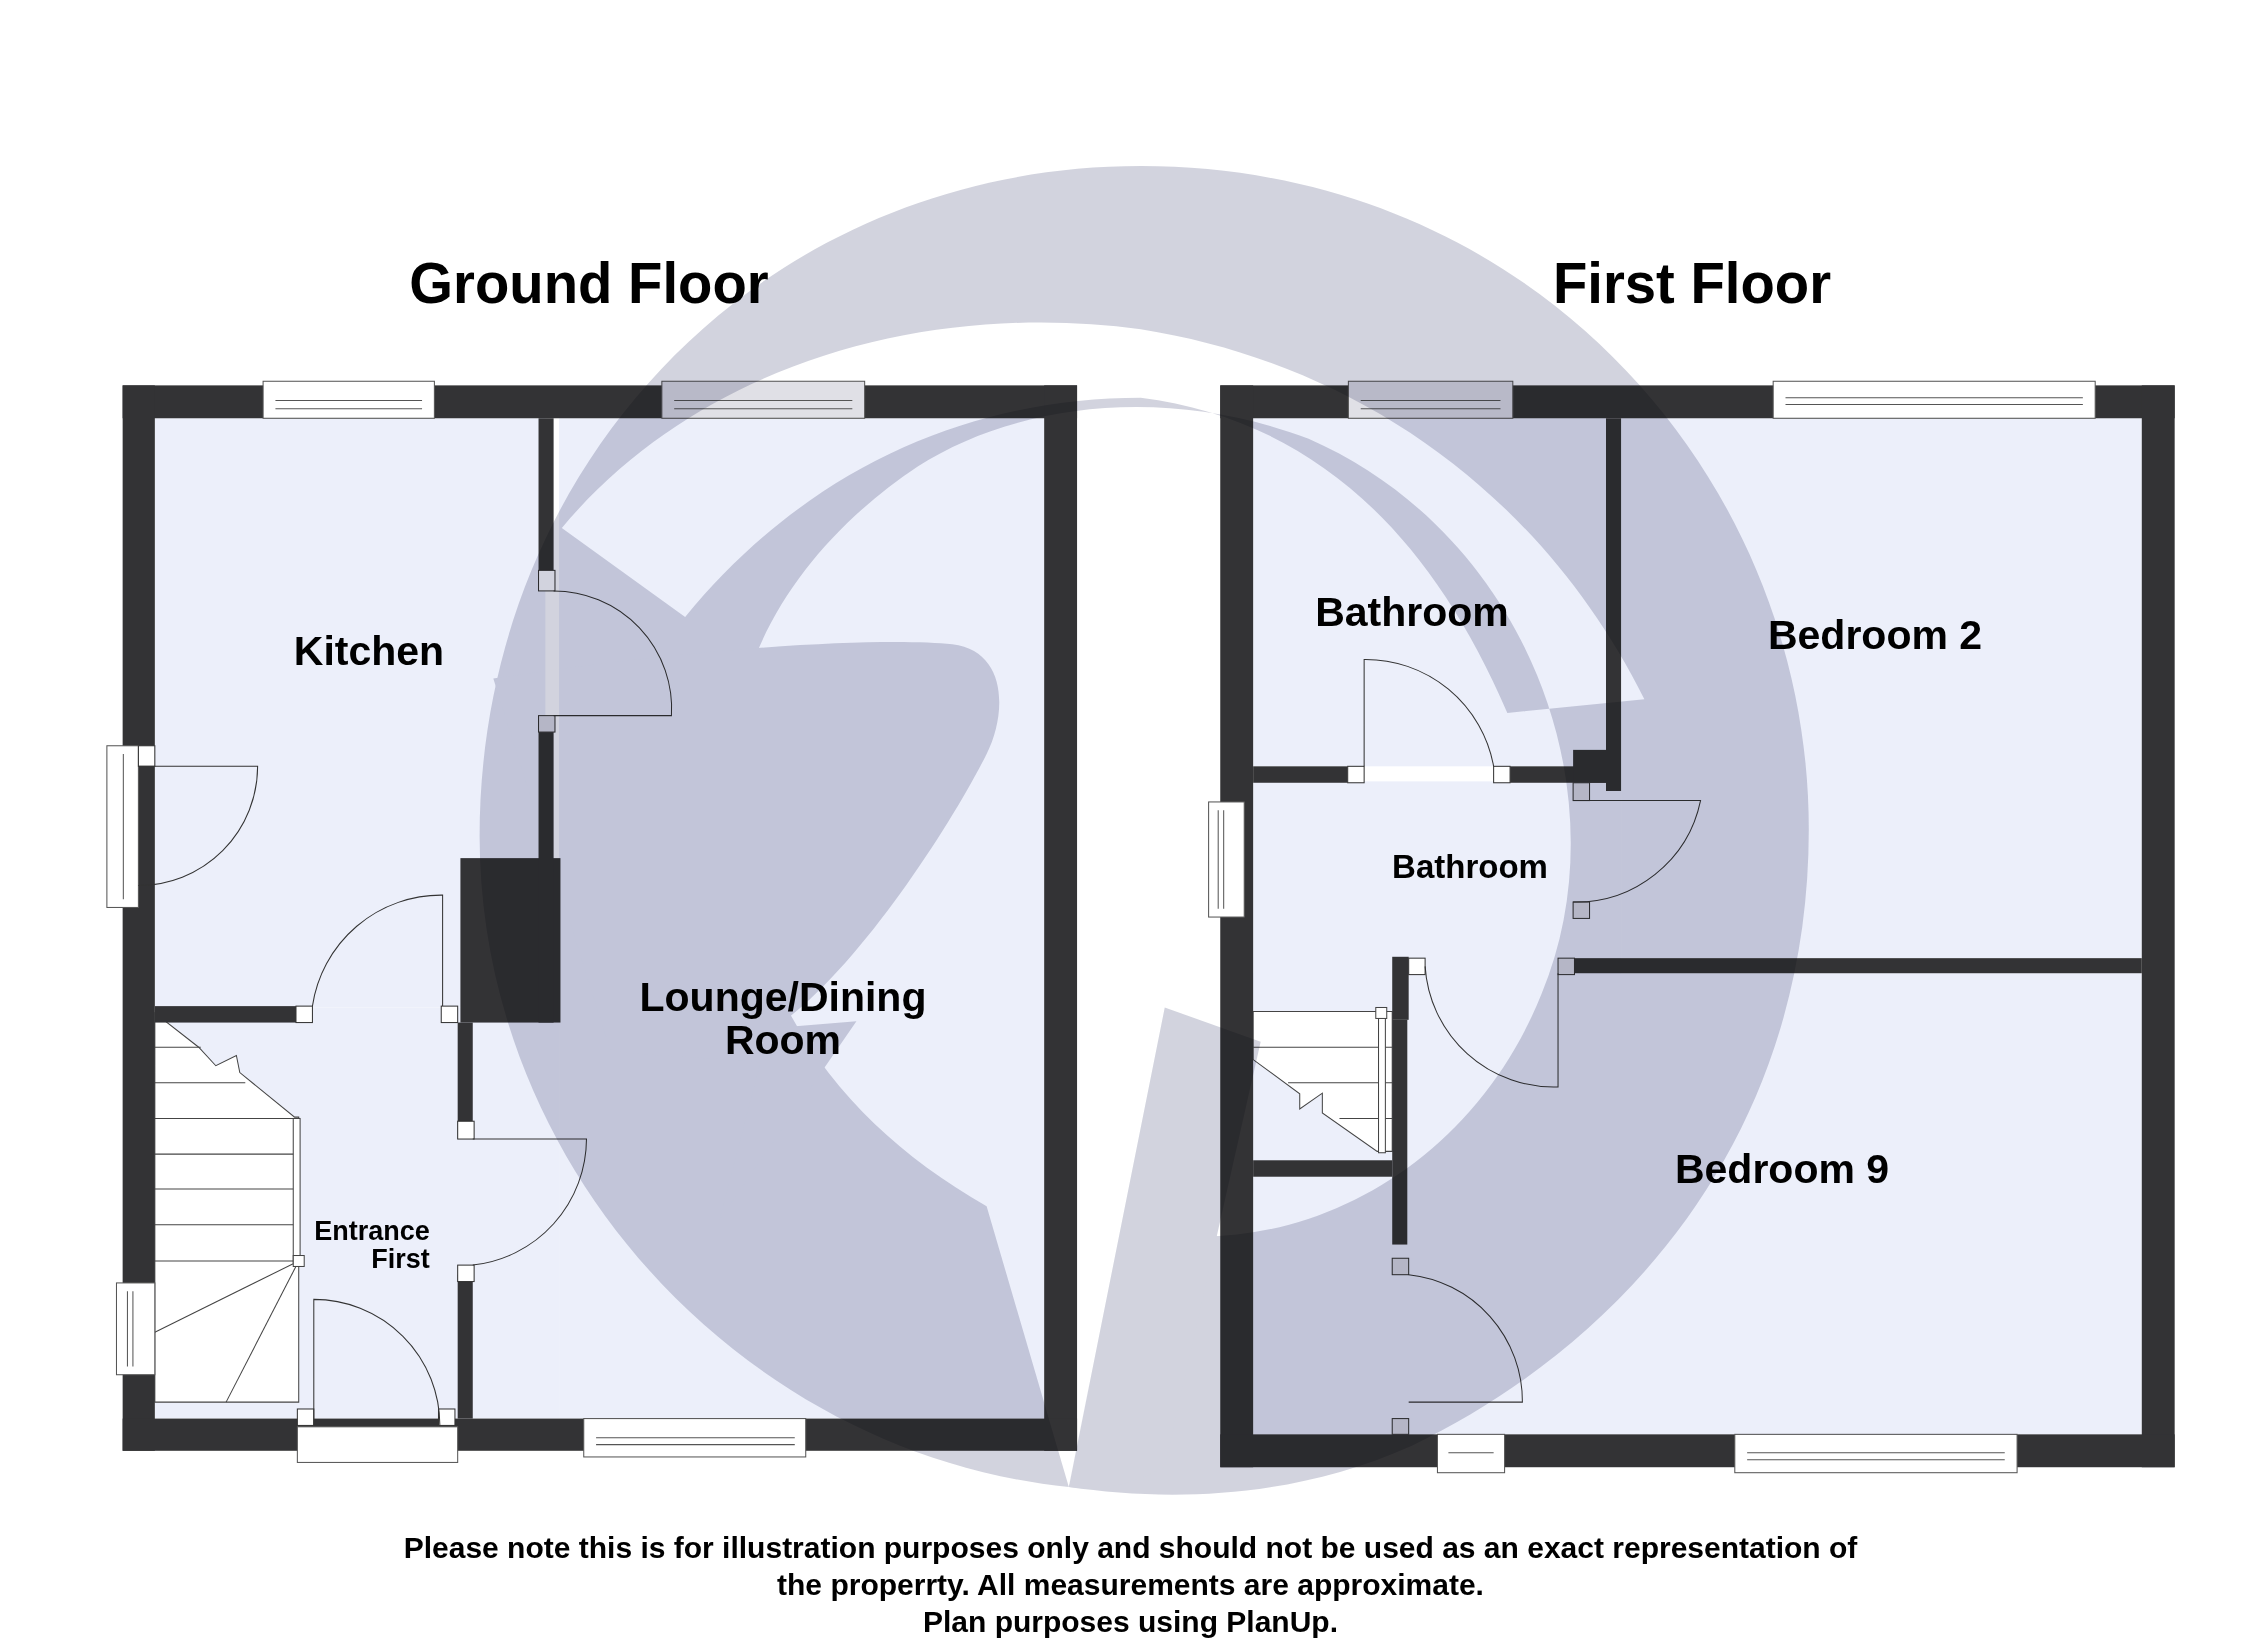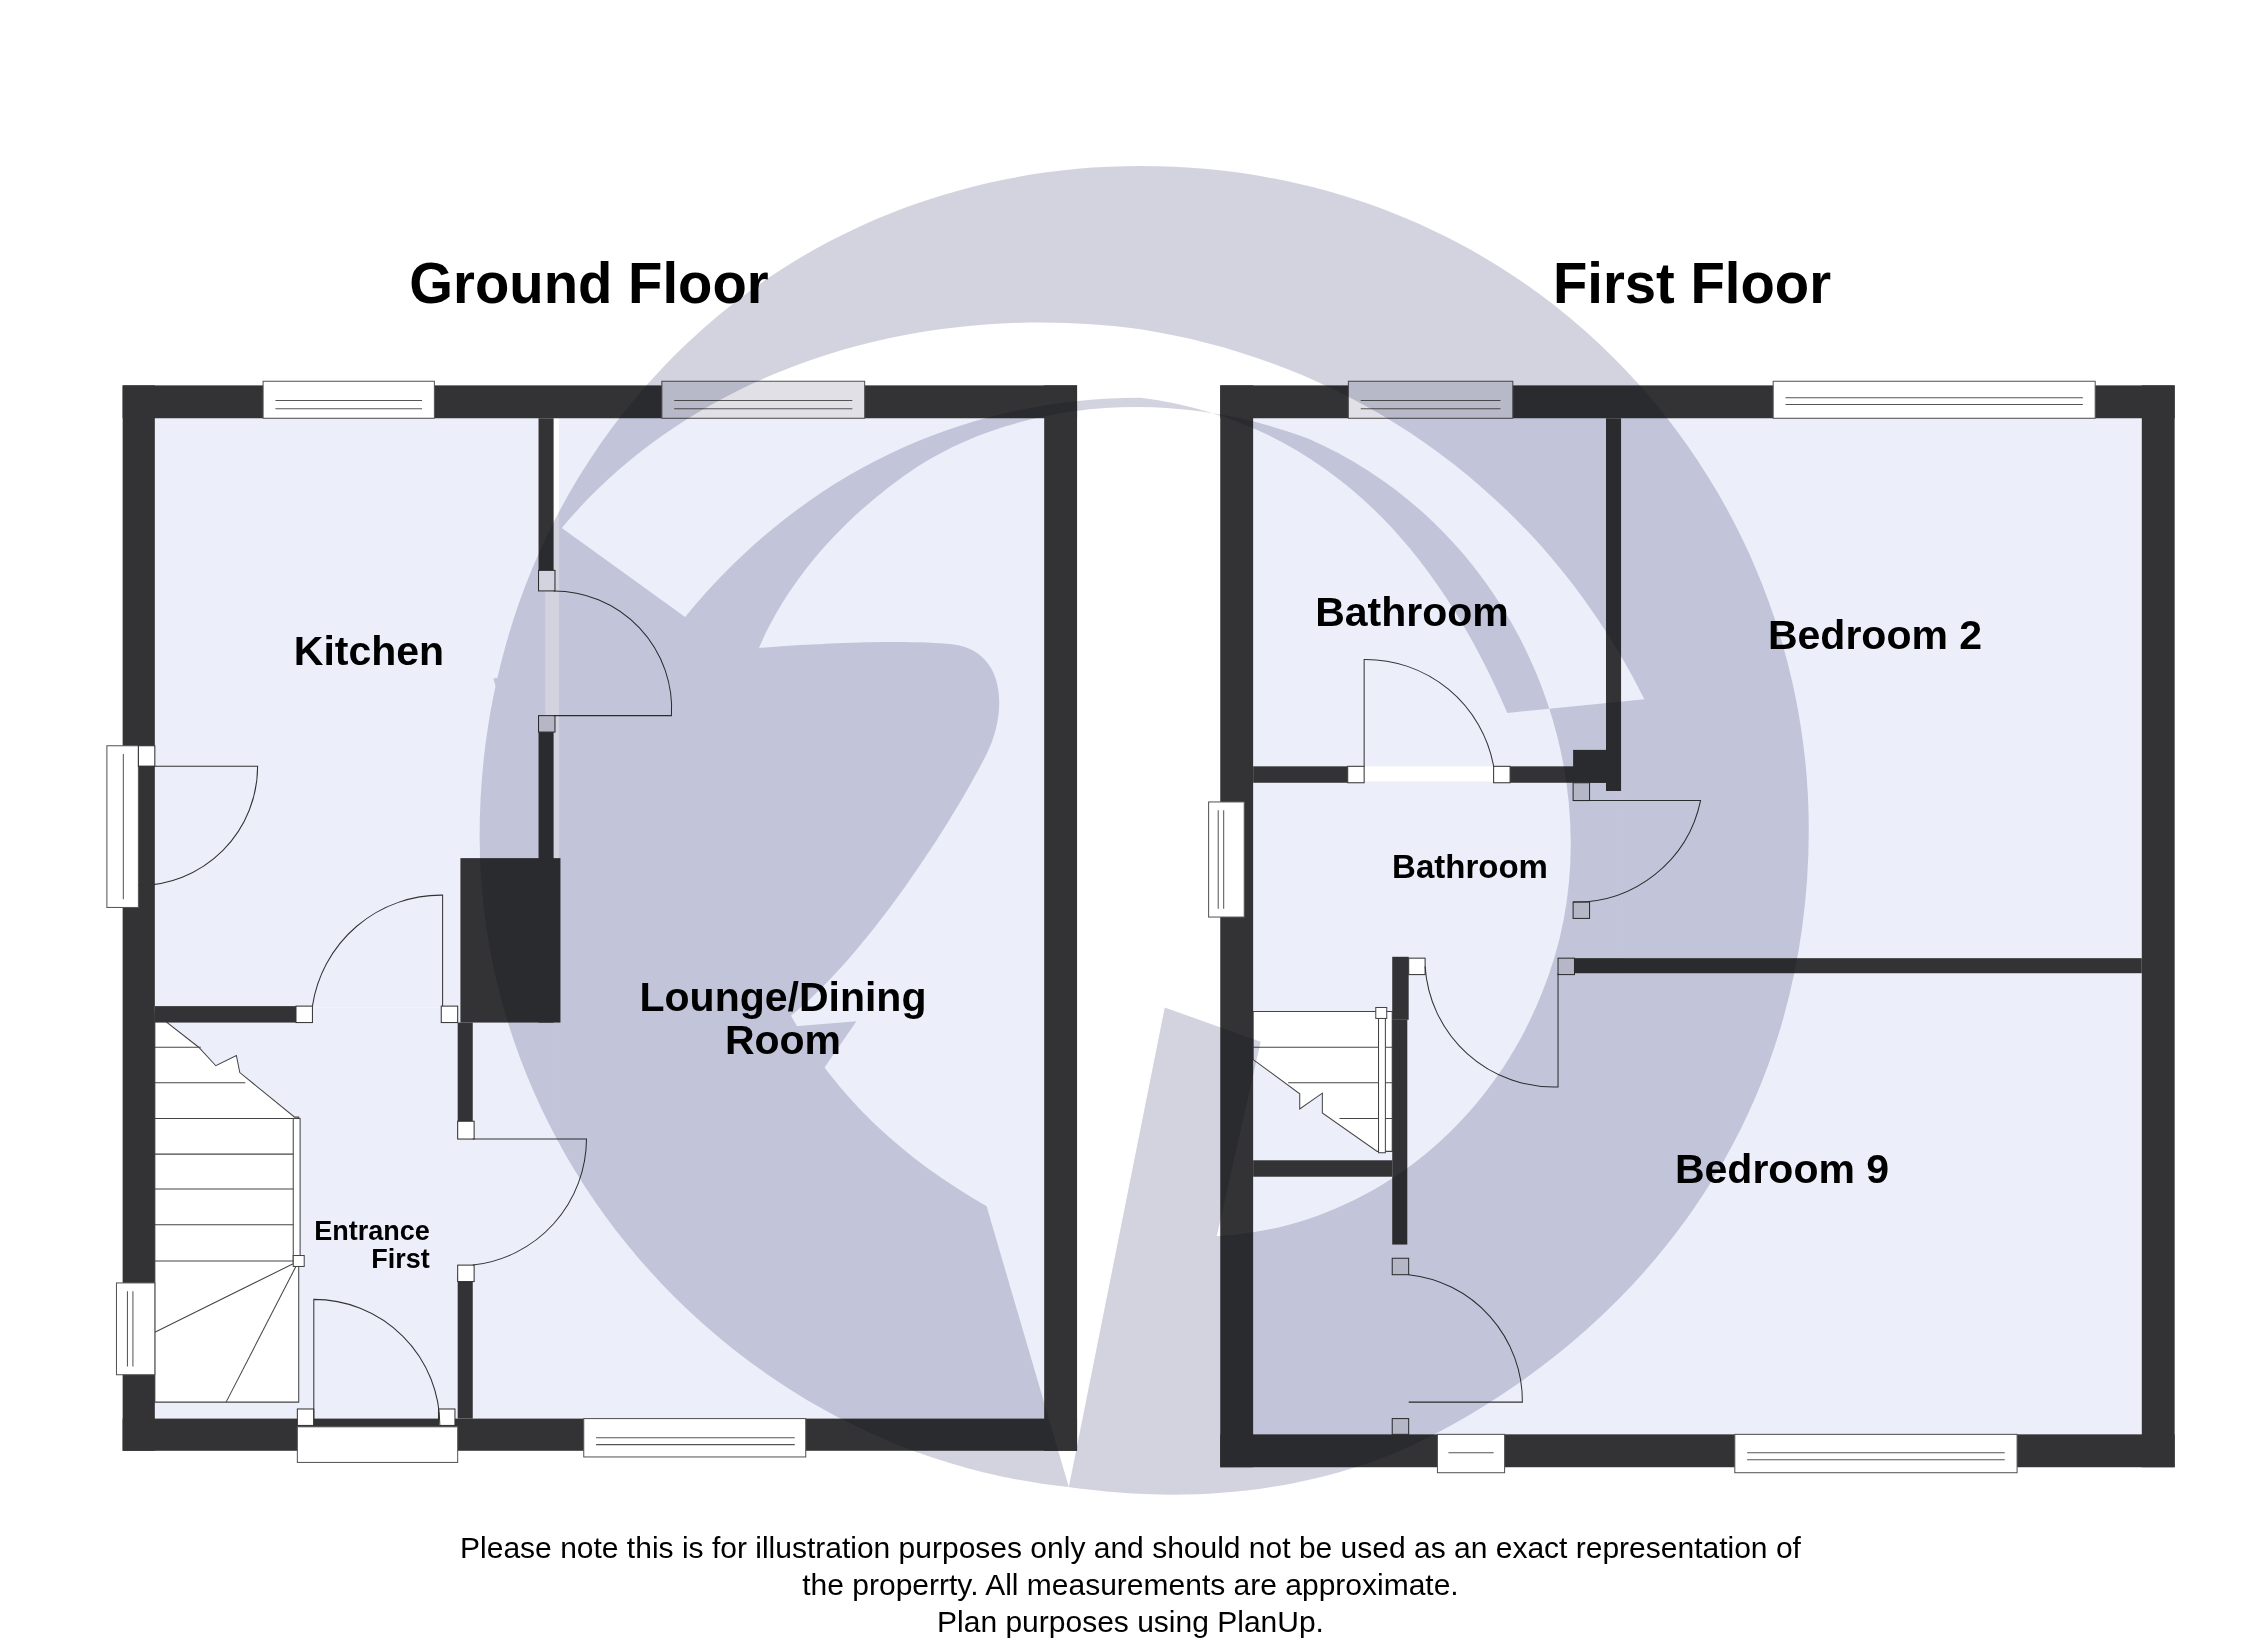--- a/index.html
+++ b/index.html
@@ -8,21 +8,21 @@
   #plan { position: absolute; left: 0; top: 0; width: 2261px; height: 1645px; }
   .floor-title { position: absolute; font-weight: bold; font-size: 58px; color: #000;
                  text-align: center; width: 548px; line-height: 1; transform: scaleX(0.97); }
   .room-label { position: absolute; font-weight: bold; color: #000; text-align: center;
                 line-height: 1.05; white-space: nowrap; transform: translate(-50%, -50%); }
   .room-lg { font-size: 41px; }
   .room-md { font-size: 33px; }
   .room-sm { font-size: 27px; }
   .footer { position: absolute; left: 0; width: 2261px; top: 1529px; text-align: center;
             font-size: 30px; line-height: 37px; color: #000; }
-  .footer div { white-space: nowrap; }
+  .footer div { white-space: nowrap; font-weight: bold; }
 </style>
 </head>
 <body>
 
 <svg id="plan" viewBox="0 0 3300 2400" xmlns="http://www.w3.org/2000/svg">
 
   <g>
 
     <rect x="226" y="610" width="570" height="860" fill="#eceffa"></rect>
     <rect x="816" y="610" width="708" height="1460" fill="#eceffa"></rect>

